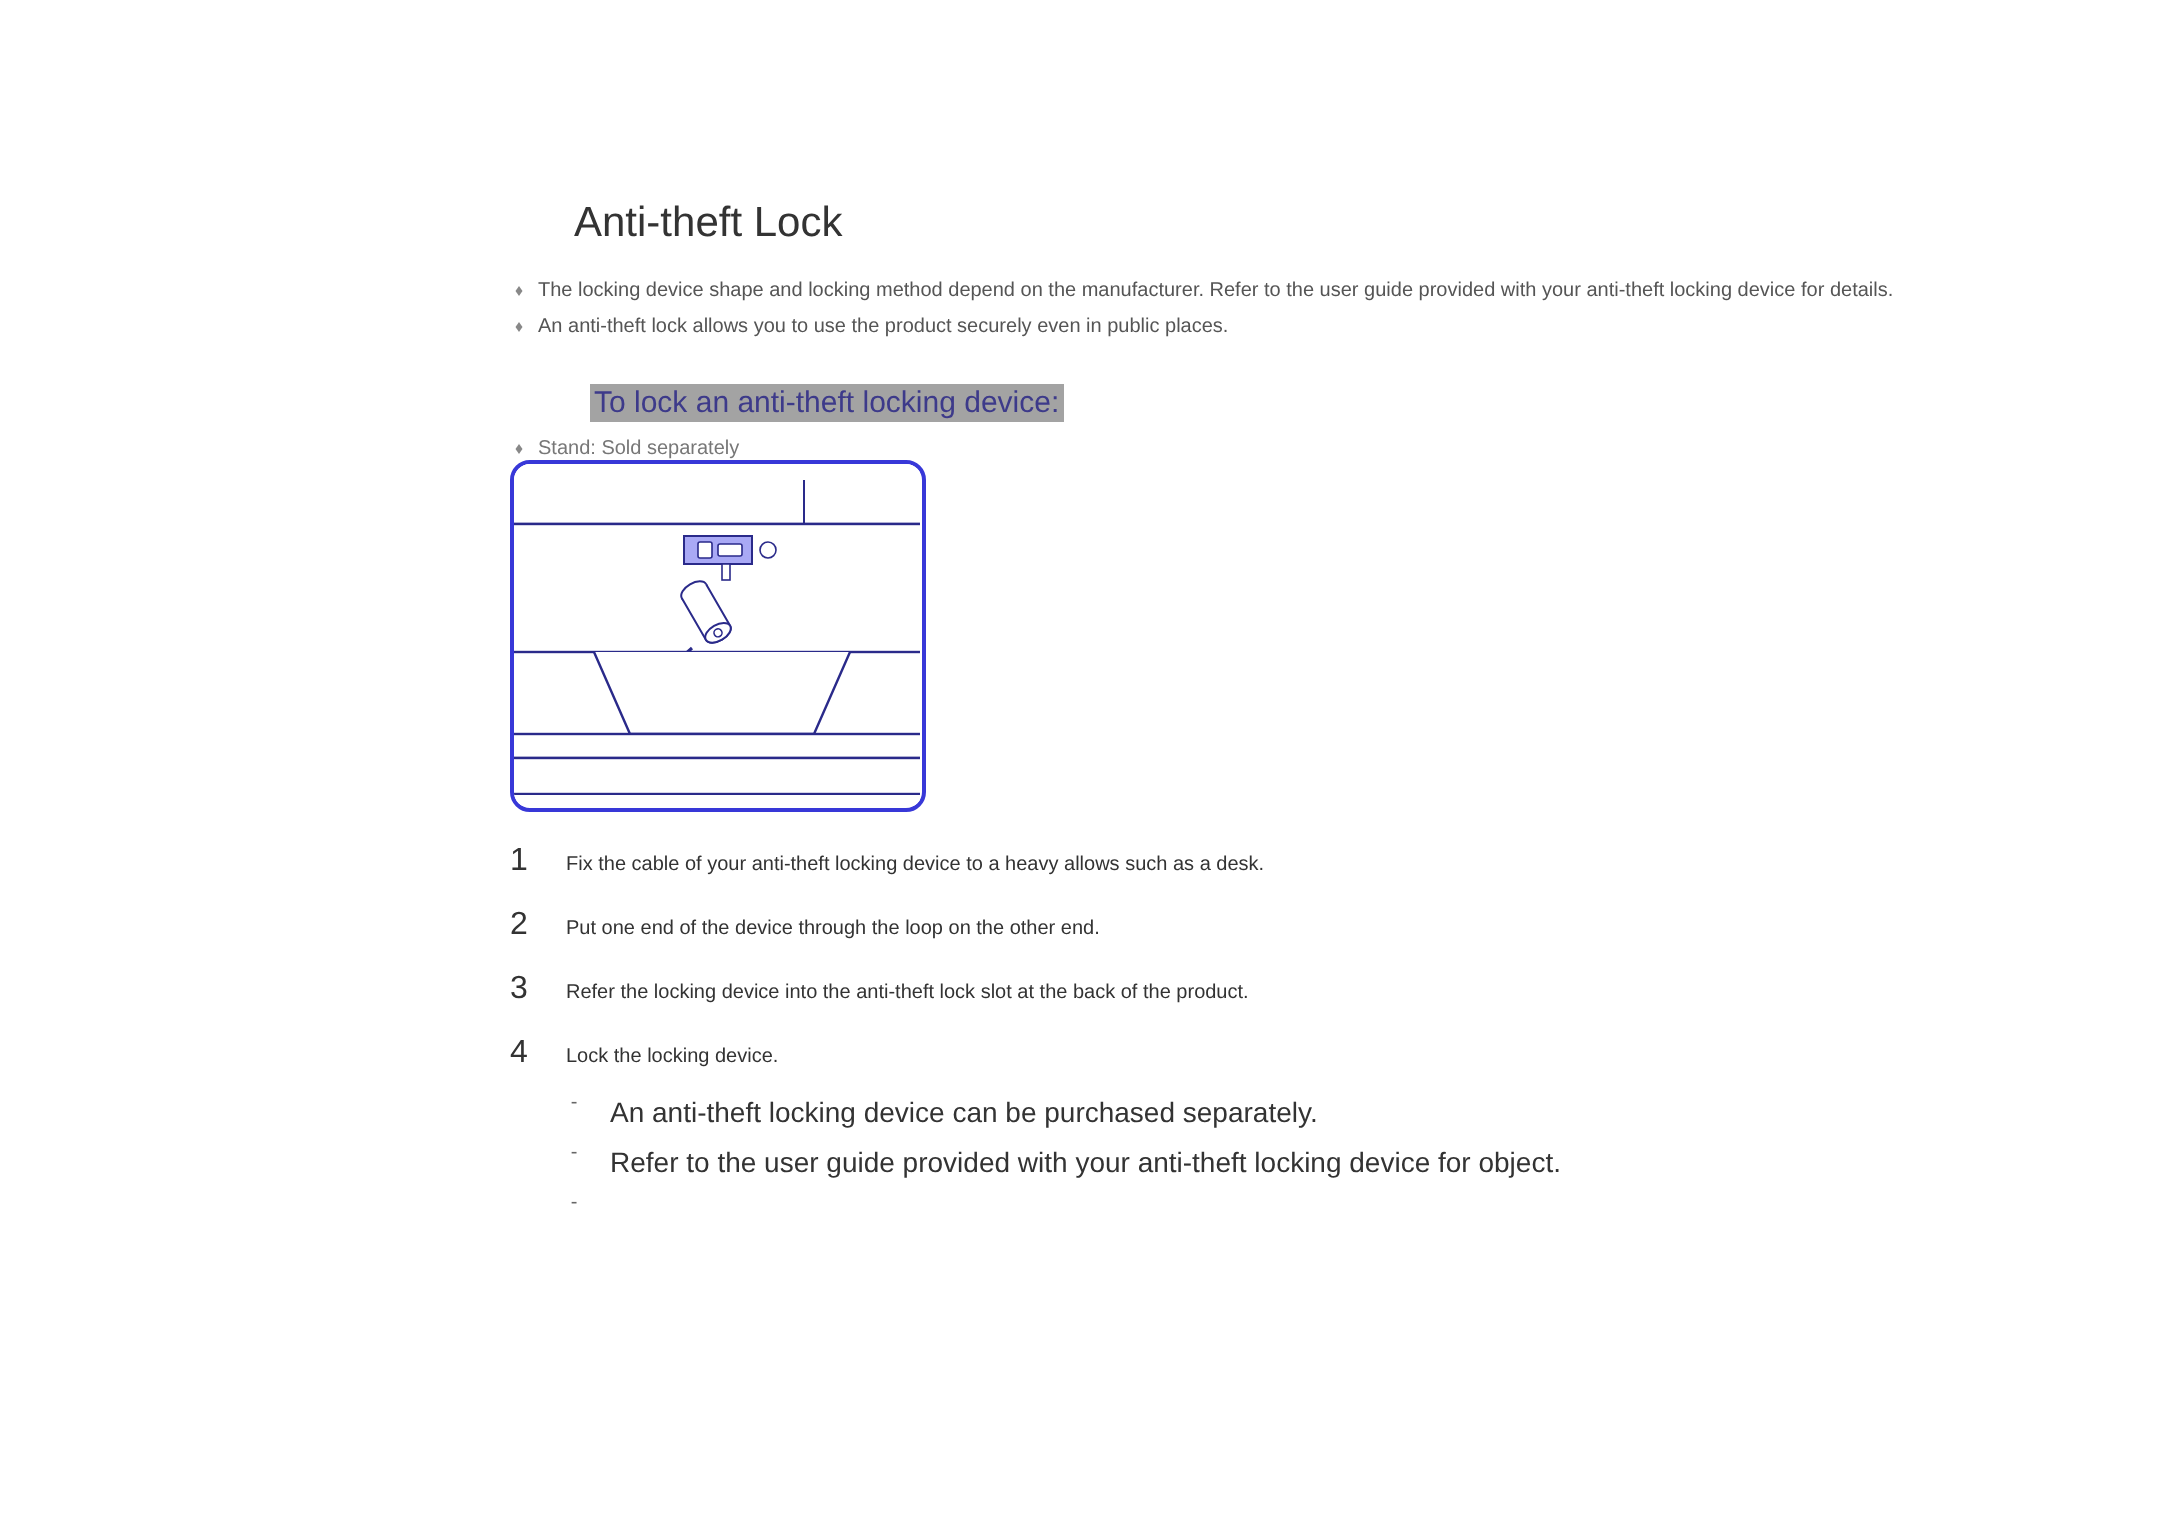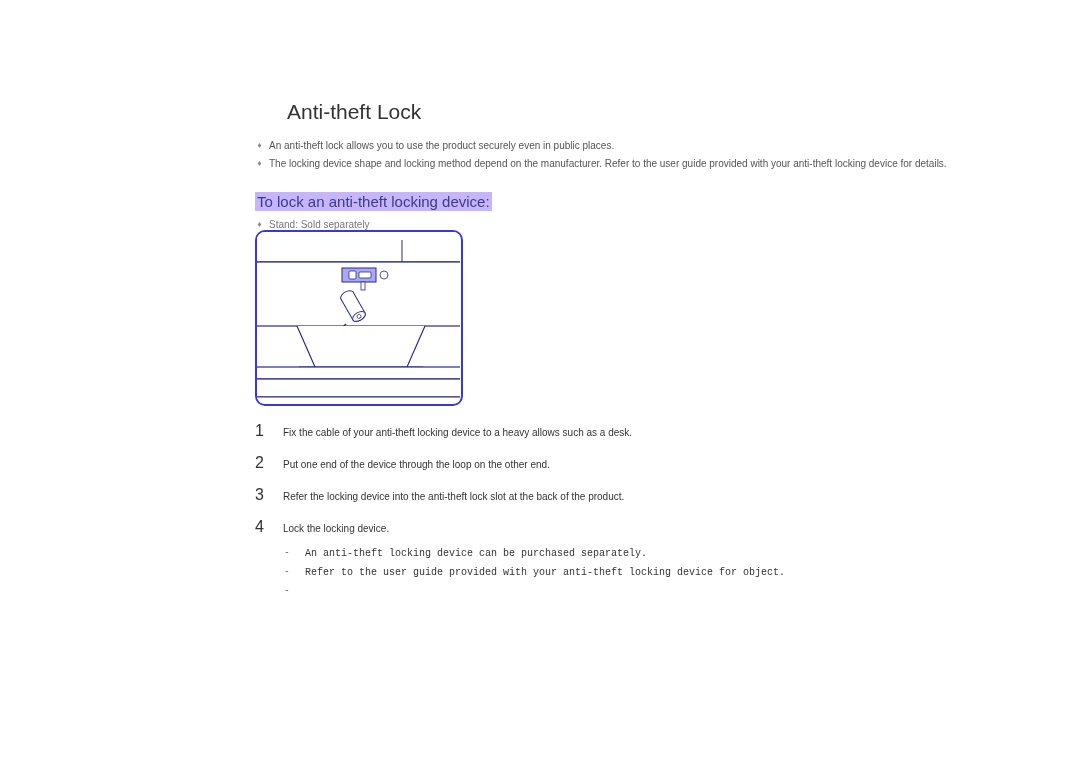--- a/index.html
+++ b/index.html
@@ -41,24 +41,25 @@
       top: 6px;
       width: 3px;
       height: 3px;
       background: #888;
       transform: rotate(45deg) skew(10deg, 10deg);
     }
     .section-heading {
       font-size: 15px;
       font-weight: 400;
       color: #3d3a8a;
-      background: #c4b5fd;
+      background: #a3a3a3;
       display: inline-block;
       padding: 1px 2px;
       margin-bottom: 8px;
+      margin-left: 40px;
     }
     .sold-note {
       list-style: none;
       margin-bottom: 0;
     }
     .sold-note li {
       font-size: 10px;
       color: #777;
       padding-left: 14px;
       position: relative;
@@ -114,36 +115,35 @@
       margin-bottom: 4px;
     }
     .sub-notes .dash {
       font-size: 10px;
       color: #666;
       width: 8px;
       flex-shrink: 0;
       text-align: center;
     }
     .sub-notes .note-text {
-      font-size: 10px;
+      font-size: 14px;
       color: #333;
       line-height: 1.5;
-      font-family: Liberation Mono, monospace;
     }
   </style>
 </head>
 <body>
 
 
 
 <h1 class="page-title">Anti-theft Lock</h1>
 
 <ul class="intro-list">
+  <li>The locking device shape and locking method depend on the manufacturer. Refer to the user guide provided with your anti-theft locking device for details.</li>
   <li>An anti-theft lock allows you to use the product securely even in public places.</li>
-  <li>The locking device shape and locking method depend on the manufacturer. Refer to the user guide provided with your anti-theft locking device for details.</li>
 </ul>
 
 <h2 class="section-heading">To lock an anti-theft locking device:</h2>
 
 <ul class="sold-note">
   <li>Stand: Sold separately</li>
 </ul>
 
 <div class="diagram-frame">
   <svg viewBox="0 0 203 171" width="203" height="171">

